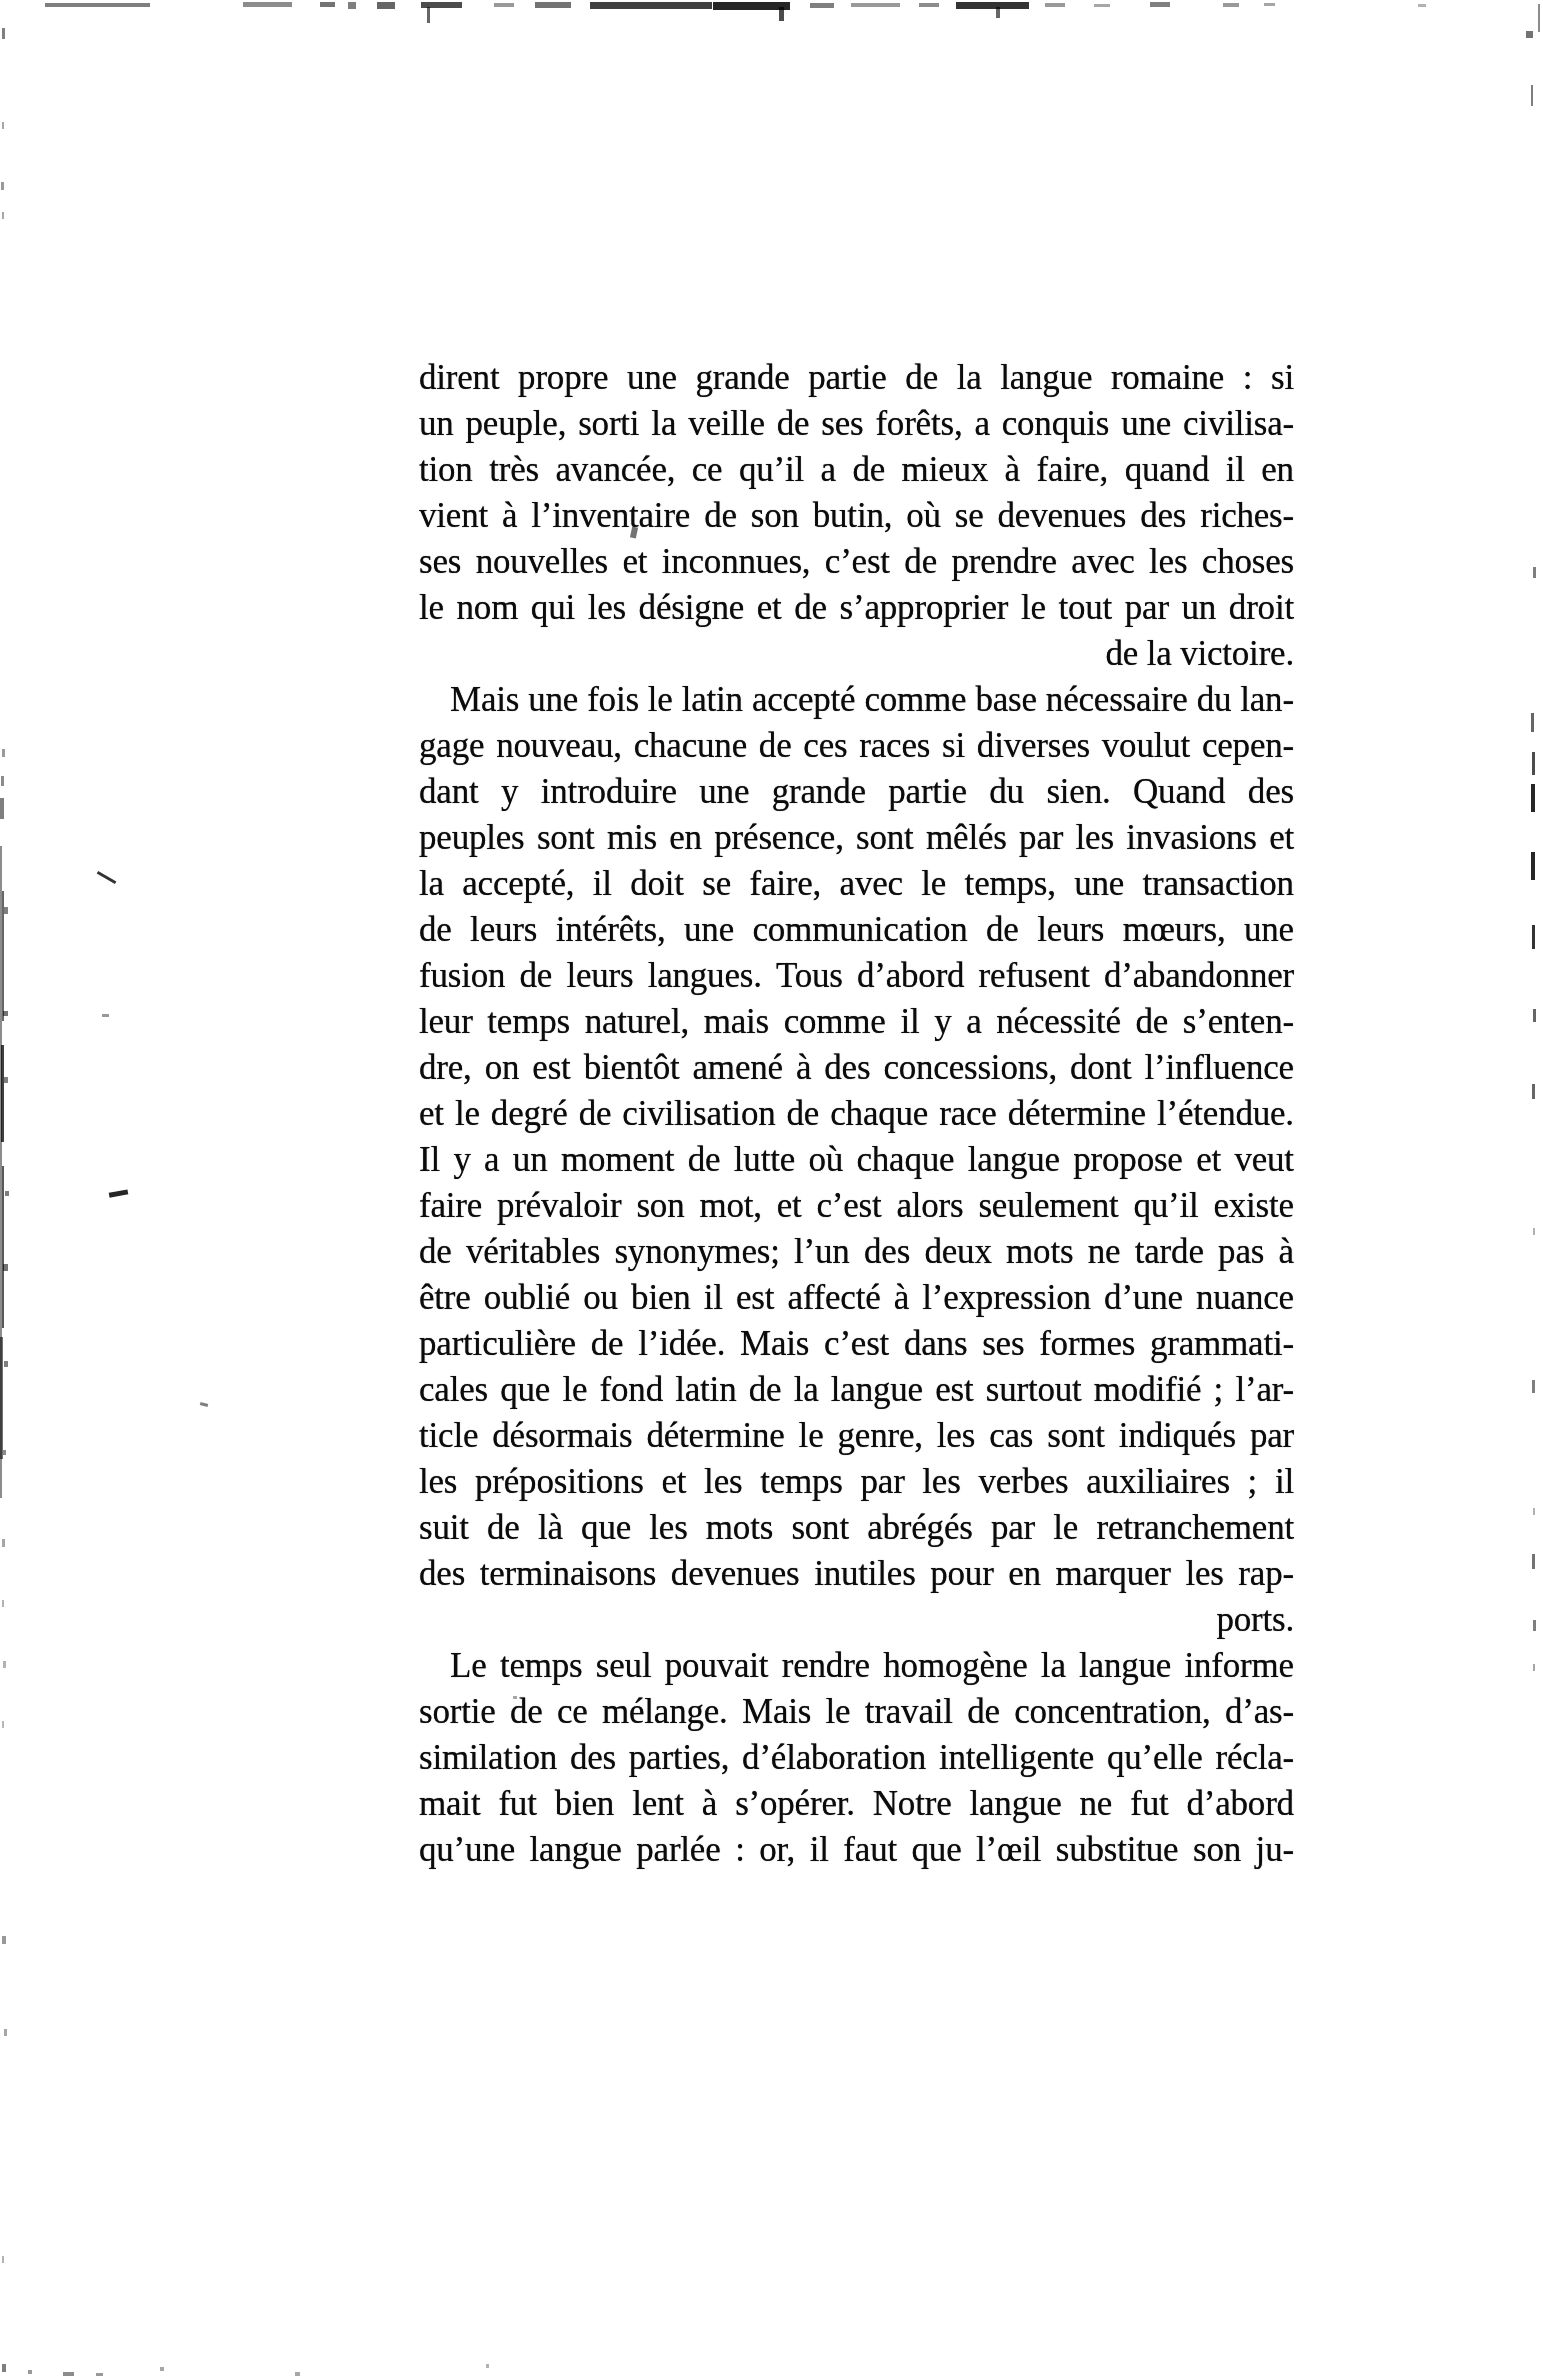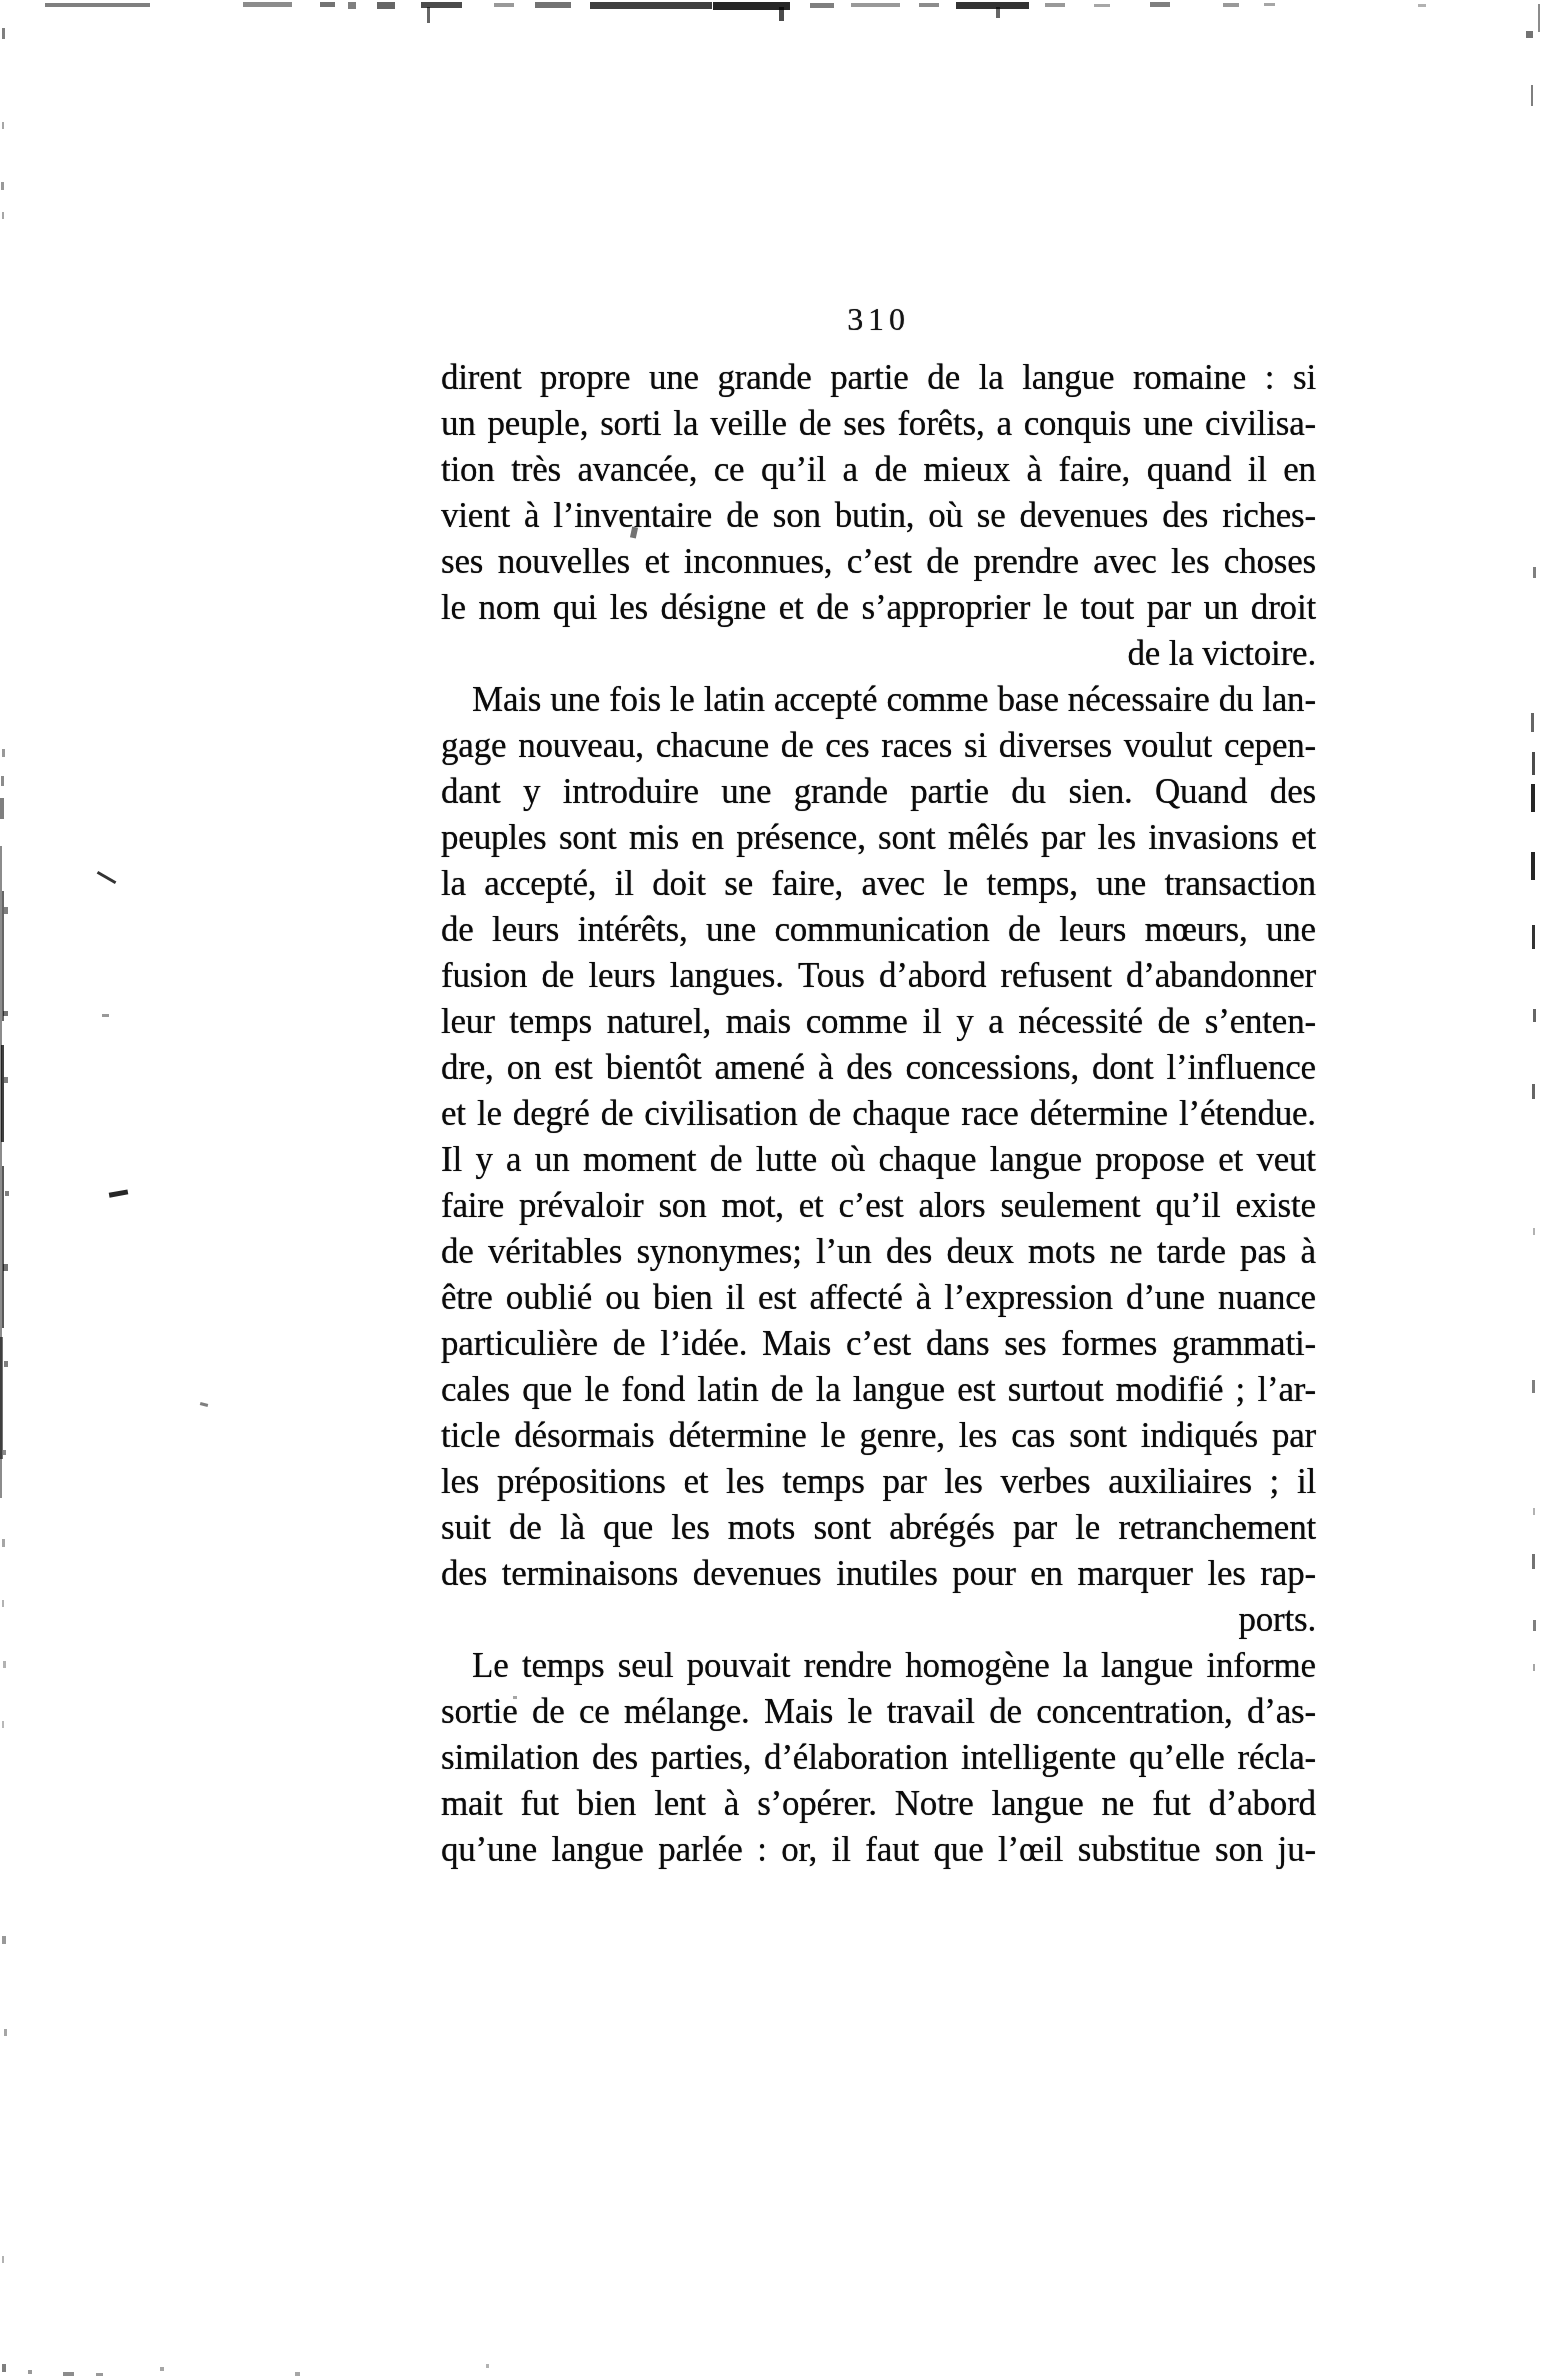--- a/index.html
+++ b/index.html
@@ -15,41 +15,40 @@
     position:absolute;
     left:441px;top:301px;width:875px;
     text-align:center;
     font-size:32px;
     letter-spacing:4.9px;
     color:#141414;
     text-shadow:0 0 0.8px rgba(0,0,0,.8);
   }
   .textblock{
     position:absolute;
-    left:441px;top:355px;width:875px;
+    left:419px;top:355px;width:875px;
     font-size:35px;
     line-height:46px;
     letter-spacing:-0.2px;
     text-shadow:0 0 0.8px rgba(0,0,0,.75);
   }
   .ln{height:46px;white-space:nowrap;}
   
   .ln.j{display:flex;justify-content:space-between;}
   .ln.j span{flex:0 0 auto;}
   .ln.ind{padding-left:31px;}
   .ln.end{text-align:right;}
   
   .a{position:absolute;background:#000;display:block;}
 </style>
 </head>
 <body>
 
 <div class="sheet">
 
-  <div class="pagenum">310</div>
 
   <div class="textblock">
     <div class="ln j">
         <span>dirent</span>
         <span>propre</span>
         <span>une</span>
         <span>grande</span>
         <span>partie</span>
         <span>de</span>
         <span>la</span>

